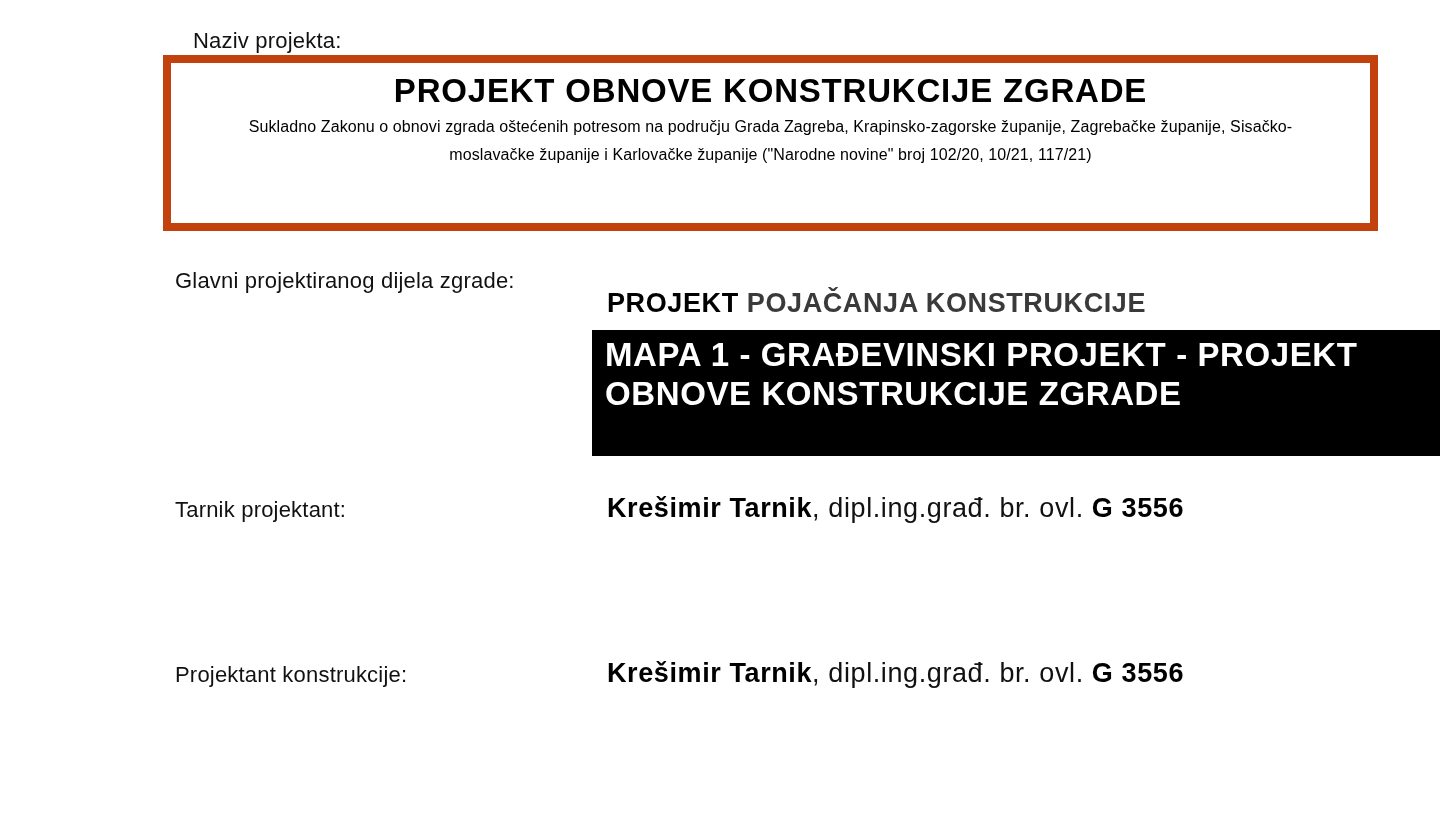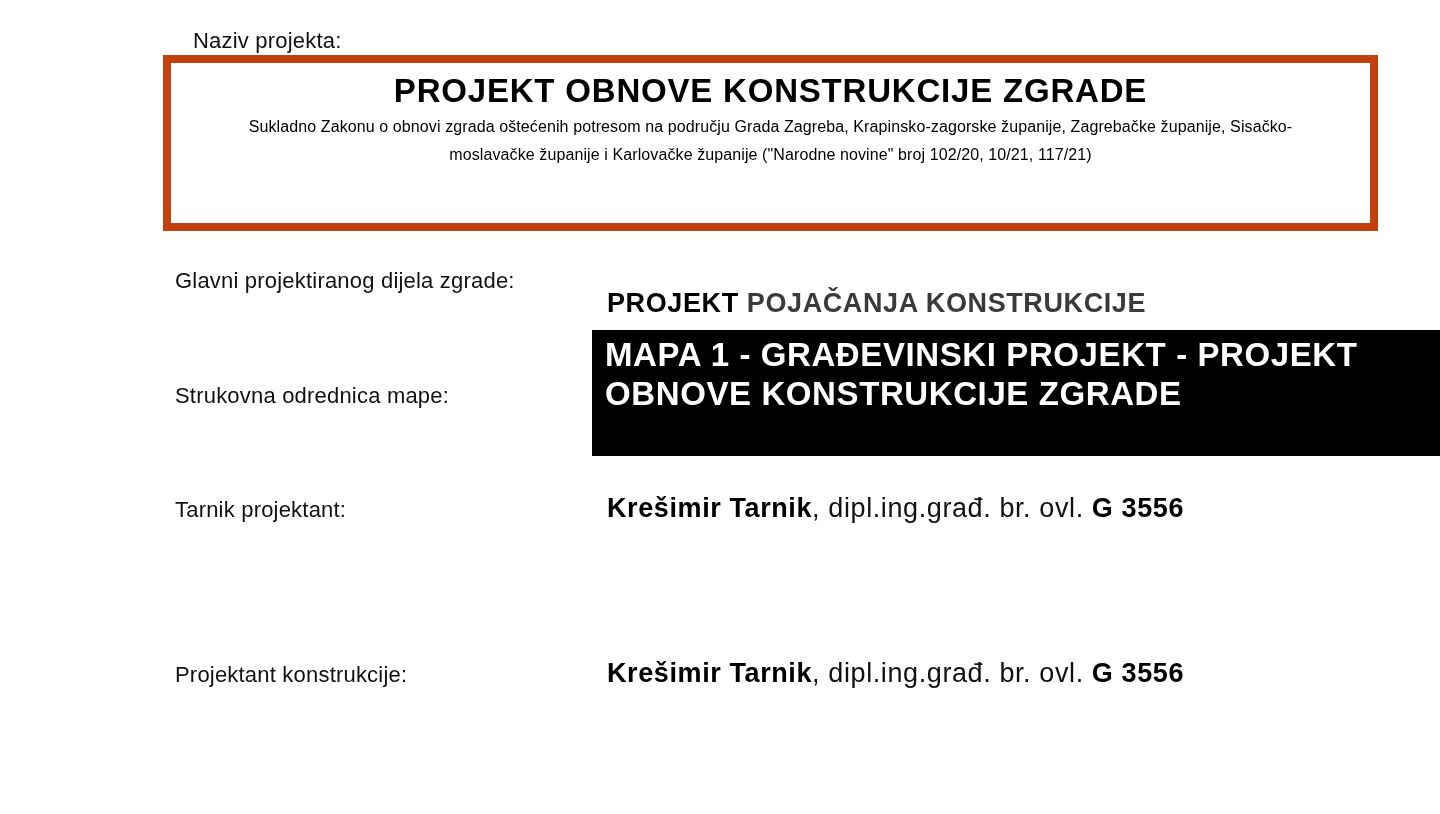--- a/index.html
+++ b/index.html
@@ -102,21 +102,20 @@
   <div class="lbl lbl-naziv">Naziv projekta:</div>
 
   <div class="title-box">
     <div class="box-title">PROJEKT OBNOVE KONSTRUKCIJE ZGRADE</div>
     <div class="box-legal">Sukladno Zakonu o obnovi zgrada oštećenih potresom na području Grada Zagreba, Krapinsko-zagorske županije, Zagrebačke županije, Sisačko-moslavačke županije i Karlovačke županije ("Narodne novine" broj 102/20, 10/21, 117/21)</div>
   </div>
 
   <div class="lbl lbl-design-part">Glavni projektiranog dijela zgrade:</div>
   <div class="val val-design-part"><span class="t-primary">PROJEKT</span><span class="t-secondary"> POJAČANJA KONSTRUKCIJE</span></div>
 
-  <div class="lbl lbl-map">Strukovna odrednica mape:</div>
   <div class="map-box">MAPA 1 - GRAĐEVINSKI PROJEKT - PROJEKT OBNOVE KONSTRUKCIJE ZGRADE</div>
 
   <div class="lbl lbl-glavni">Tarnik projektant:</div>
   <div class="val val-glavni"><span>Krešimir Tarnik</span><span class="t-mid">, dipl.ing.građ. br. ovl. </span><span>G 3556</span></div>
 
   <div class="lbl lbl-konstr">Projektant konstrukcije:</div>
   <div class="val val-konstr"><span>Krešimir Tarnik</span><span class="t-mid">, dipl.ing.građ. br. ovl. </span><span>G 3556</span></div>
 
 </div>
 

